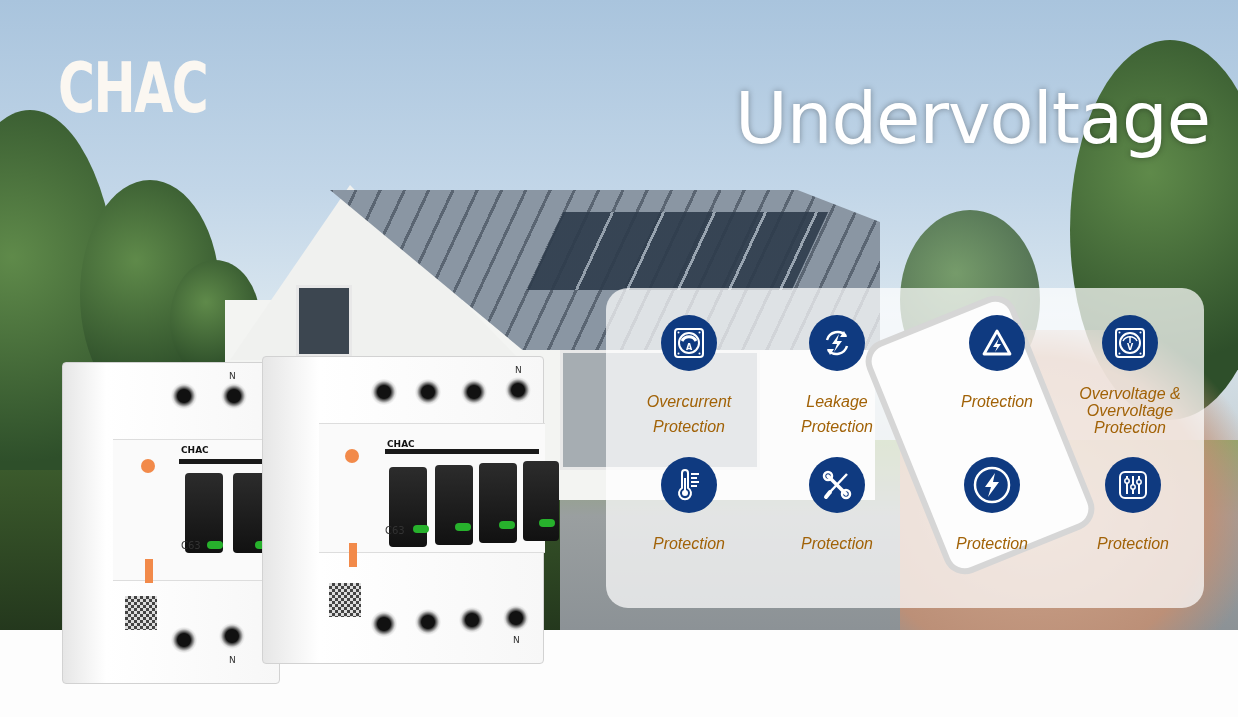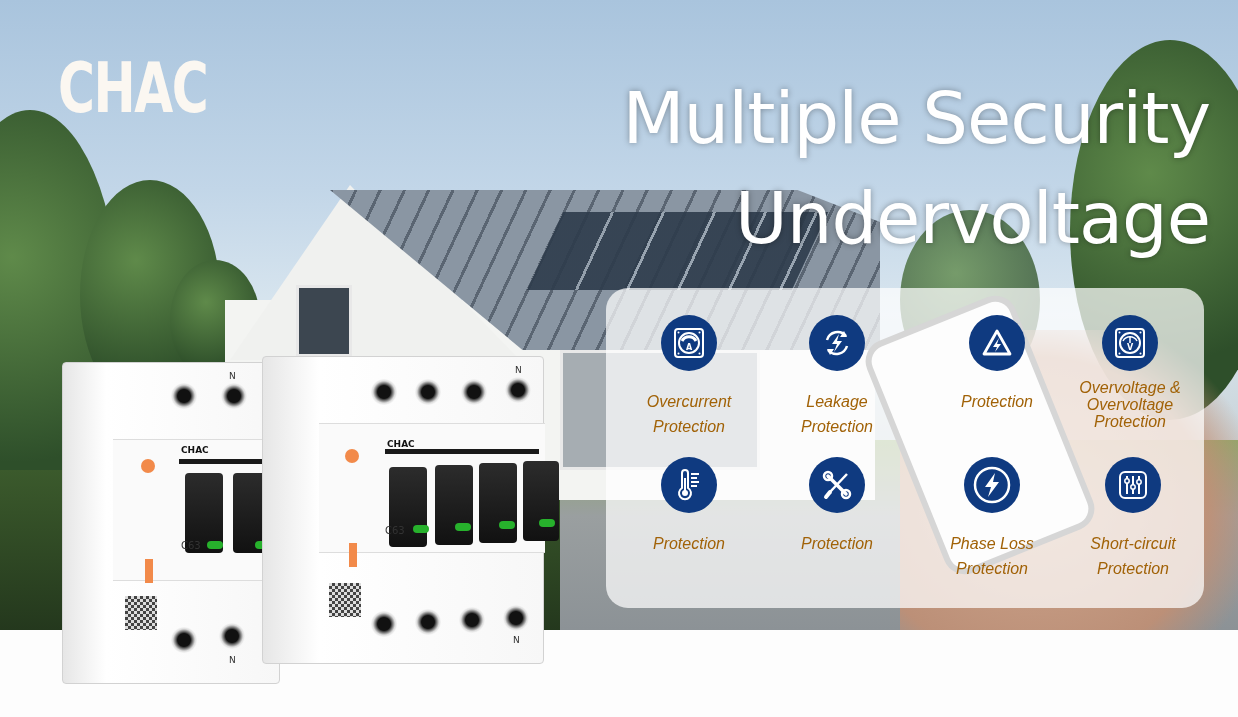--- a/index.html
+++ b/index.html
@@ -43,21 +43,21 @@
     text-shadow: 0 0 6px rgba(0,0,0,.35); }
   .headline .l2 { display: block; }
 
   
   .panel { position: absolute; left: 606px; top: 288px; width: 598px; height: 320px;
     background: rgba(255,255,255,.72); border-radius: 22px; }
   .feature { position: absolute; width: 160px; text-align: center; }
   .icon-circle { width: 56px; height: 56px; border-radius: 50%; background: #0f3a80; margin: 0 auto;
     display: flex; align-items: center; justify-content: center; }
   .feature-label { color: #a16207; font-size: 16px; line-height: 25px; margin-top: 18px; font-style: italic; }
-  .feature-label.tight { line-height: 17px; margin-top: 8px; }
+  .feature-label.tight { line-height: 17px; margin-top: 14px; }
 
   
   .breaker { position: absolute; background: linear-gradient(90deg,#e6e6e6,#ffffff 20%,#f7f7f7); border: 1px solid #d2d2d2; border-radius: 4px; }
   .breaker-band { position: absolute; background: #fafafa; border-top: 1px solid #ddd; border-bottom: 1px solid #ddd; }
   .handle { position: absolute; width: 38px; height: 80px; background: linear-gradient(180deg,#2c2c2c,#111); border-radius: 4px; }
   .terminal { position: absolute; width: 26px; height: 26px; border-radius: 50%; background: radial-gradient(circle,#111 35%,#666 45%,#ddd 60%,#f5f5f5 70%); }
   .led { position: absolute; width: 16px; height: 8px; border-radius: 4px; background: #27b12c; }
   .orange-btn { position: absolute; width: 14px; height: 14px; border-radius: 50%; background: #f28a4a; }
   .orange-strip { position: absolute; width: 8px; height: 24px; background: #f28a4a; }
   .qr { position: absolute; width: 32px; height: 34px;
@@ -85,21 +85,20 @@
   <div class="window" style="left:296px;top:285px;width:56px;height:72px;"></div>
   <div class="window" style="left:560px;top:350px;width:200px;height:120px;background:#a6adb2;"></div>
   <div class="hand"></div>
   <div class="phone"></div>
 </div>
 <div class="floor"></div>
 
 <div class="logo">CHAC</div>
 
 <div class="headline">
-  <span class="l1">Multiple Security</span>
   <span class="l2">Undervoltage</span>
 </div>
 
 <div class="panel">
 
   <div class="feature" style="left:3px;top:27px;">
     <div class="icon-circle">
       <svg width="34" height="34" viewBox="0 0 34 34">
           <rect x="3" y="3" width="28" height="28" rx="3" fill="none" stroke="#fff" stroke-width="2"></rect>
           <circle cx="17" cy="17" r="10" fill="none" stroke="#fff" stroke-width="2"></circle>
@@ -199,39 +198,37 @@
   </div>
 
   <div class="feature" style="left:306px;top:169px;">
     <div class="icon-circle">
       <svg width="40" height="40" viewBox="0 0 40 40">
           <circle cx="20" cy="20" r="17" fill="none" stroke="#fff" stroke-width="2.5"></circle>
           <path d="M23 8 L13 22 L19 22 L16 32 L27 17 L21 17Z" fill="#fff"></path>
         </svg>
     </div>
     <div class="feature-label">
-      <div>Phase Loss</div>
       <div>Protection</div>
     </div>
   </div>
 
   <div class="feature" style="left:447px;top:169px;">
     <div class="icon-circle">
       <svg width="34" height="34" viewBox="0 0 34 34">
           <rect x="4" y="4" width="26" height="26" rx="5" fill="none" stroke="#fff" stroke-width="2"></rect>
           <line x1="11" y1="8" x2="11" y2="26" stroke="#fff" stroke-width="2"></line>
           <line x1="17" y1="8" x2="17" y2="26" stroke="#fff" stroke-width="2"></line>
           <line x1="23" y1="8" x2="23" y2="26" stroke="#fff" stroke-width="2"></line>
           <circle cx="11" cy="13" r="2.2" fill="#0f3a80" stroke="#fff" stroke-width="1.5"></circle>
           <circle cx="17" cy="19" r="2.2" fill="#0f3a80" stroke="#fff" stroke-width="1.5"></circle>
           <circle cx="23" cy="14" r="2.2" fill="#0f3a80" stroke="#fff" stroke-width="1.5"></circle>
         </svg>
     </div>
     <div class="feature-label">
-      <div>Short-circuit</div>
       <div>Protection</div>
     </div>
   </div>
 </div>
 
 <div class="breaker" style="left:62px;top:362px;width:218px;height:322px;">
   <div class="terminal" style="left:108px;top:20px;"></div>
   <div class="terminal" style="left:158px;top:20px;"></div>
   <div class="small-txt" style="left:166px;top:8px;">N</div>
   <div class="breaker-band" style="left:50px;top:76px;width:168px;height:142px;"></div>

